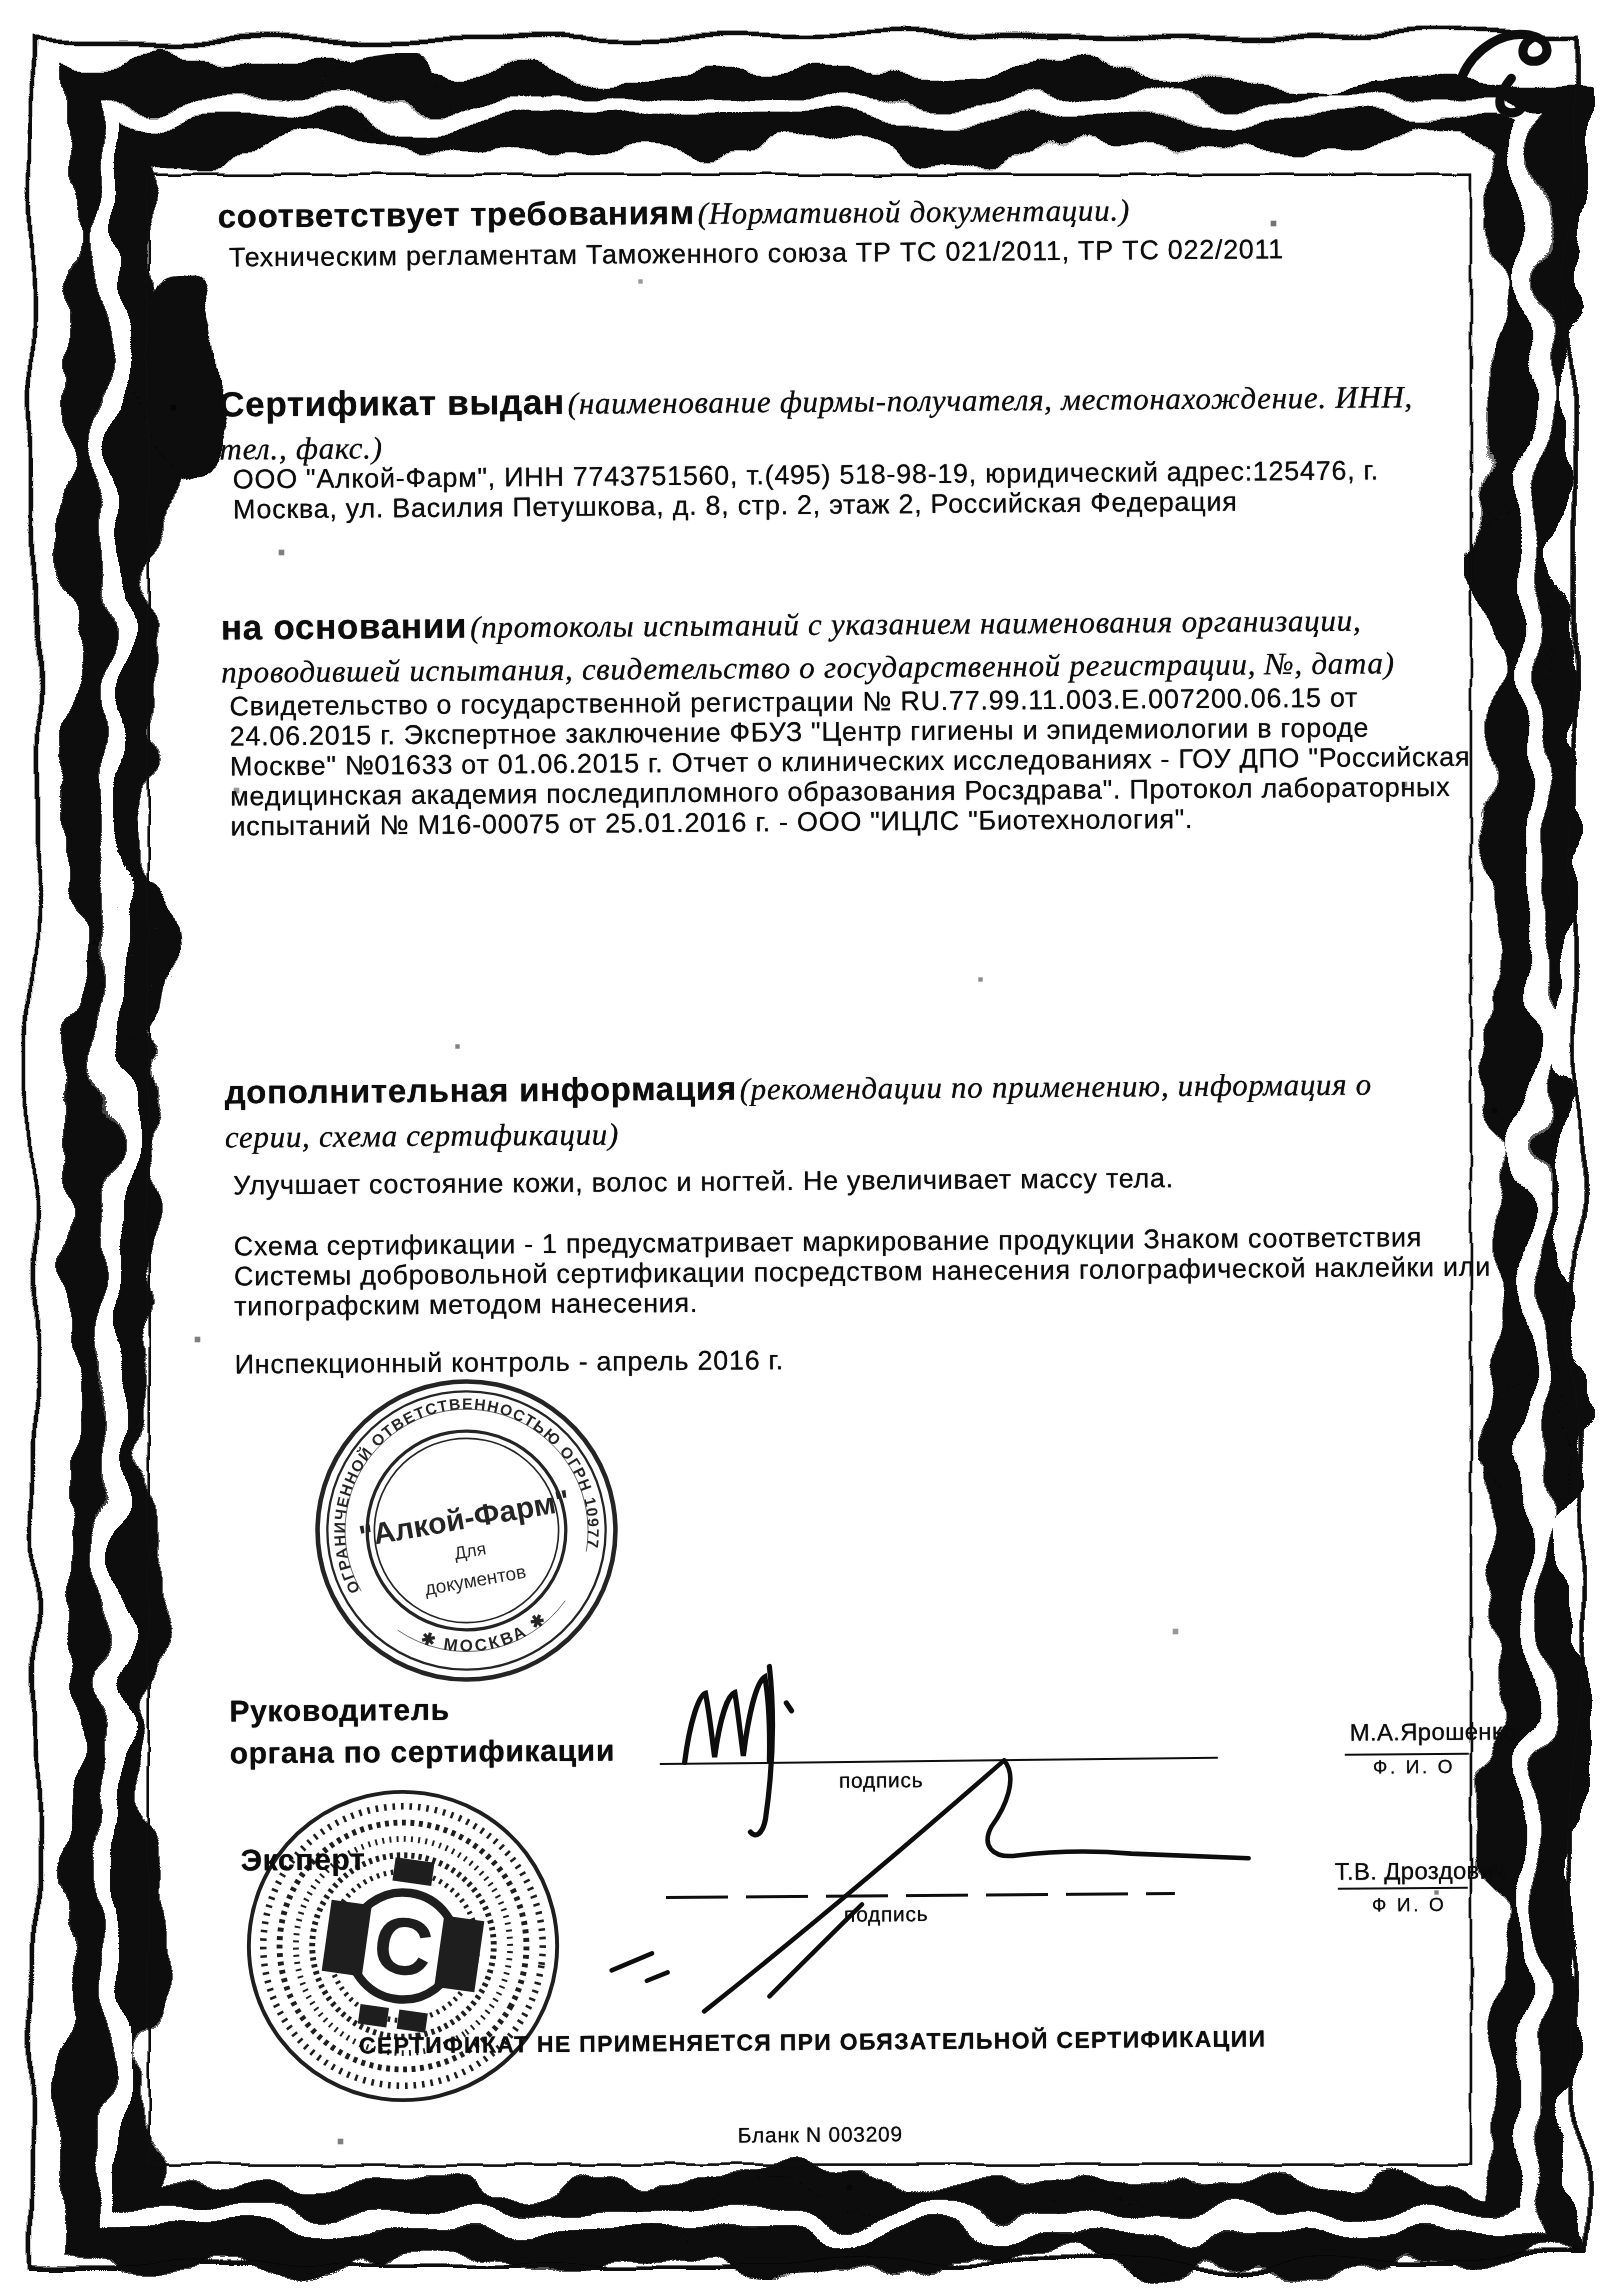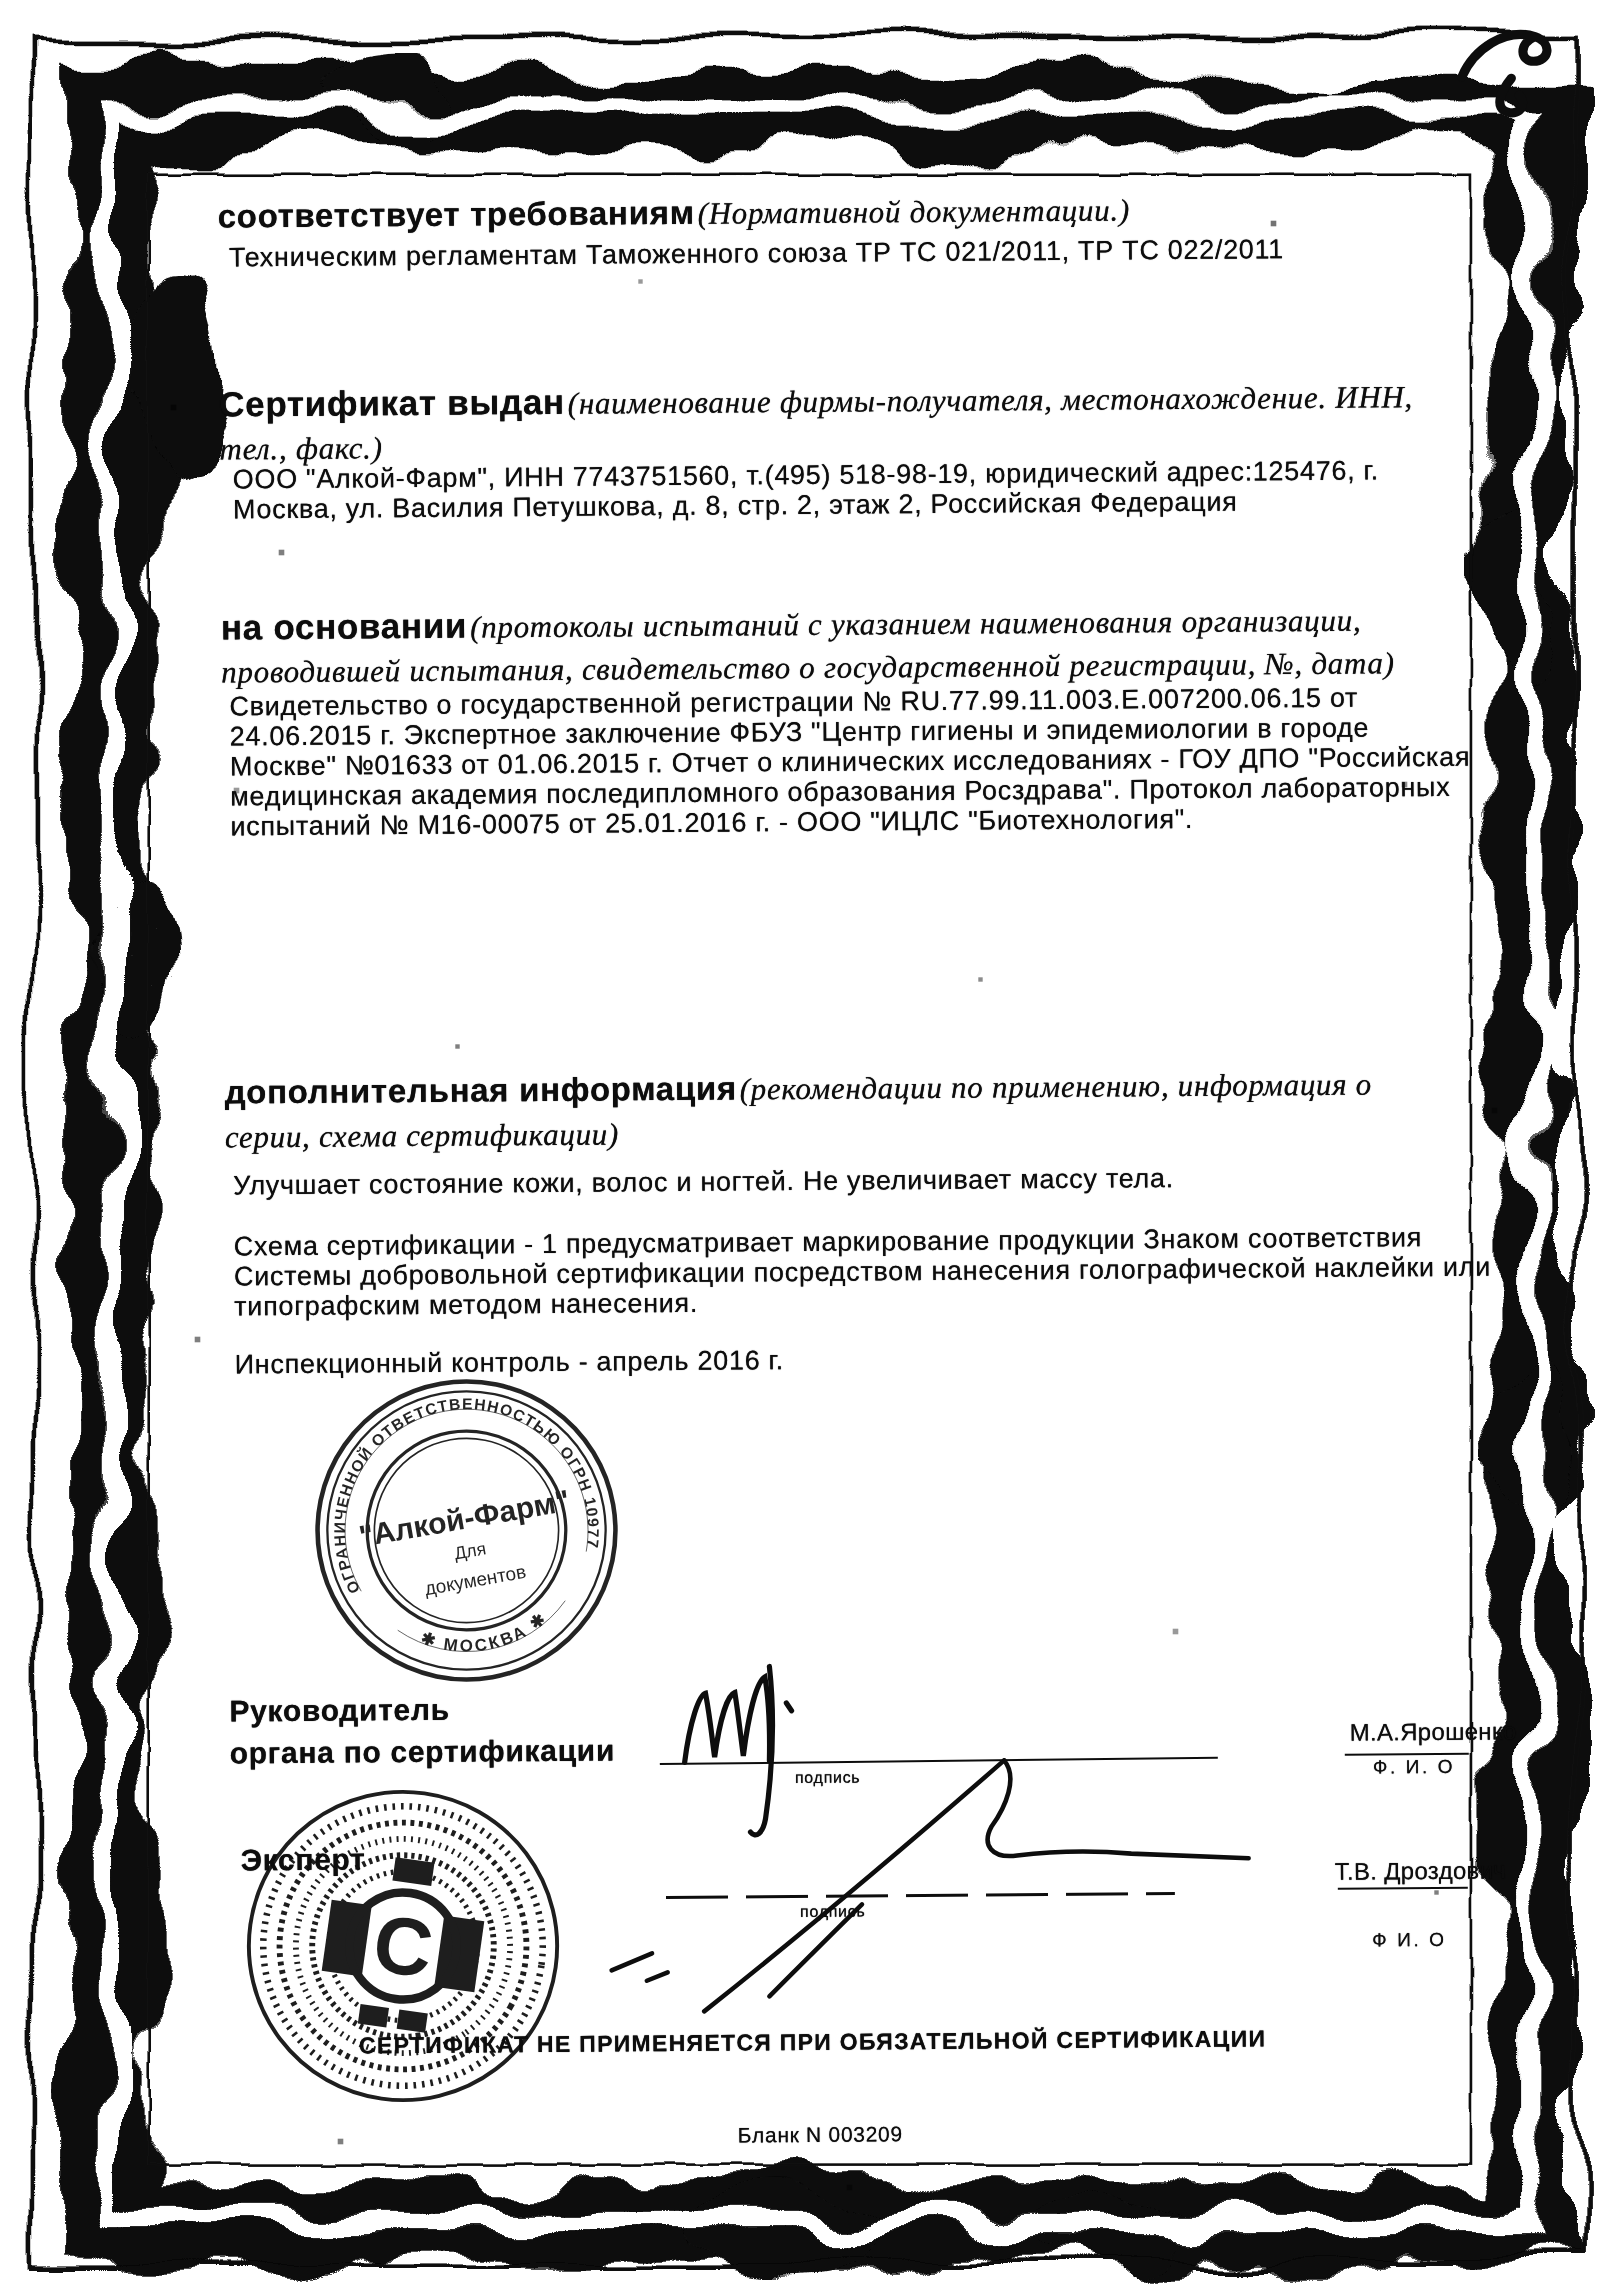--- a/index.html
+++ b/index.html
@@ -13,21 +13,21 @@
   .nowrap{white-space:nowrap;}
   .layer{position:absolute;left:0;top:0;width:1604px;height:2295px;}
   .content{transform:rotate(-0.45deg);transform-origin:50% 50%;z-index:4;}
   .h{font-weight:bold;letter-spacing:0.7px;}
   .h1{font-size:33px;}
   .h2{font-size:35px;}
   .note{font-family:"Liberation Serif", serif;font-style:italic;font-size:31px;letter-spacing:0.7px;}
   .b43{font-size:27px;letter-spacing:0.7px;line-height:30px;}
   .sigline{height:0;border-top:2.6px solid #0d0d0d;}
   .dashline{height:2.6px;background:repeating-linear-gradient(90deg,#0d0d0d 0 62px,transparent 62px 80px);}
-  .small{font-size:16px;letter-spacing:0.7px;}
+  .small{font-size:21px;letter-spacing:0.7px;margin-left:44px;}
   .fio{font-size:19px;letter-spacing:2.6px;text-align:center;}
   .name{font-size:24px;letter-spacing:0.3px;}
   .role{font-size:30px;font-weight:bold;letter-spacing:0.7px;}
   .footer-note{font-size:23px;font-weight:bold;letter-spacing:1.3px;}
   .blank{font-size:21px;letter-spacing:0.7px;}
   .stampsvg{position:absolute;z-index:3;}
   .speckles{width:2.6px;height:2.6px;background:transparent;z-index:2;
     box-shadow:1272px 222px 0 1.3px rgba(0,0,0,.55), 280px 551px 0 1.3px rgba(0,0,0,.5),
       979px 978px 0 0.7px rgba(0,0,0,.45), 196px 1338px 0 1.3px rgba(0,0,0,.5),
       1403px 783px 0 1.3px rgba(0,0,0,.45), 456px 1045px 0 0.7px rgba(0,0,0,.5),
@@ -181,21 +181,21 @@
   <div class="abs sigline" style="left:1340px;top:1758px;width:124px;"></div>
   <div class="abs small ink nowrap" style="left:790px;top:1769px;">подпись</div>
   <div class="abs name ink nowrap" style="left:1345px;top:1723px;">М.А.Ярошенко</div>
   <div class="abs fio ink nowrap" style="left:1368px;top:1761px;">Ф. И. О</div>
 
   <div class="abs role ink nowrap" style="left:235px;top:1839px;">Эксперт</div>
   <div class="abs dashline" style="left:660px;top:1895px;width:509px;"></div>
   <div class="abs sigline" style="left:1332px;top:1892px;width:130px;"></div>
   <div class="abs small ink nowrap" style="left:794px;top:1903px;">подпись</div>
   <div class="abs name ink nowrap" style="left:1329px;top:1862px;">Т.В. Дроздович</div>
-  <div class="abs fio ink nowrap" style="left:1366px;top:1899px;margin-top:35px;">Ф  И. О</div>
+  <div class="abs fio ink nowrap" style="left:1366px;top:1899px;">Ф  И. О</div>
 
   <div class="abs footer-note ink nowrap" style="left:352px;top:2029px;">СЕРТИФИКАТ НЕ ПРИМЕНЯЕТСЯ ПРИ ОБЯЗАТЕЛЬНОЙ СЕРТИФИКАЦИИ</div>
   <div class="abs blank ink nowrap" style="left:730px;top:2123px;">Бланк N 003209</div>
 </div>
 
 <svg class="layer" style="z-index:5;" width="1604" height="2295" viewBox="0 0 2460 3520">
   <g fill="none" stroke="#0d0d0d" stroke-linecap="round">
     <g stroke-width="8">
       <path d="M1050,2703 C1058,2640 1072,2600 1082,2597 C1090,2640 1092,2668 1096,2695 C1104,2636 1116,2600 1127,2596 C1133,2634 1136,2664 1140,2693 C1148,2630 1160,2580 1173,2572 C1180,2612 1181,2652 1180,2700"></path>
       <path d="M1180,2556 C1187,2620 1187,2700 1174,2790 C1170,2812 1159,2820 1151,2810"></path>

